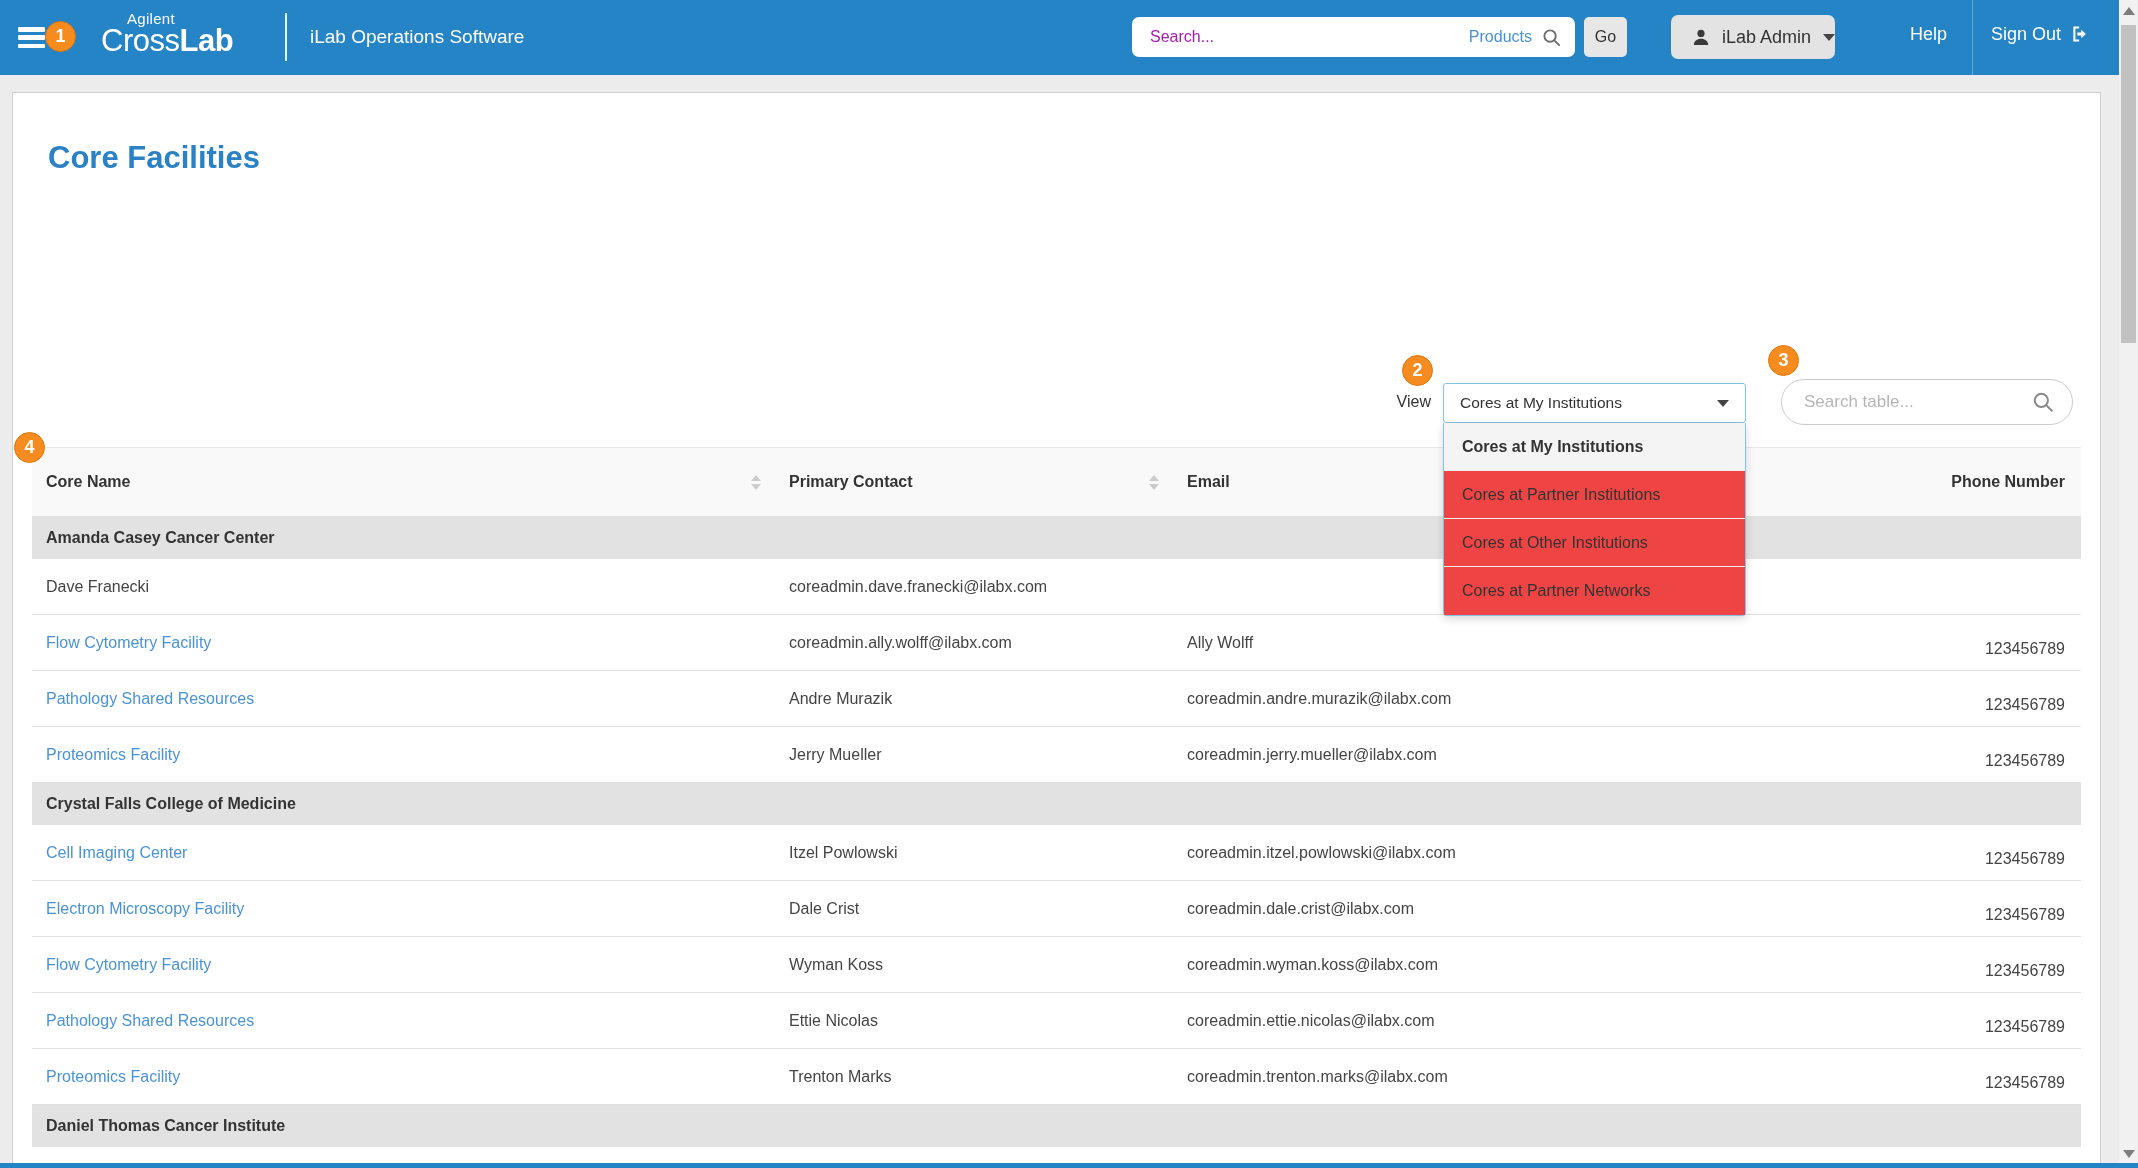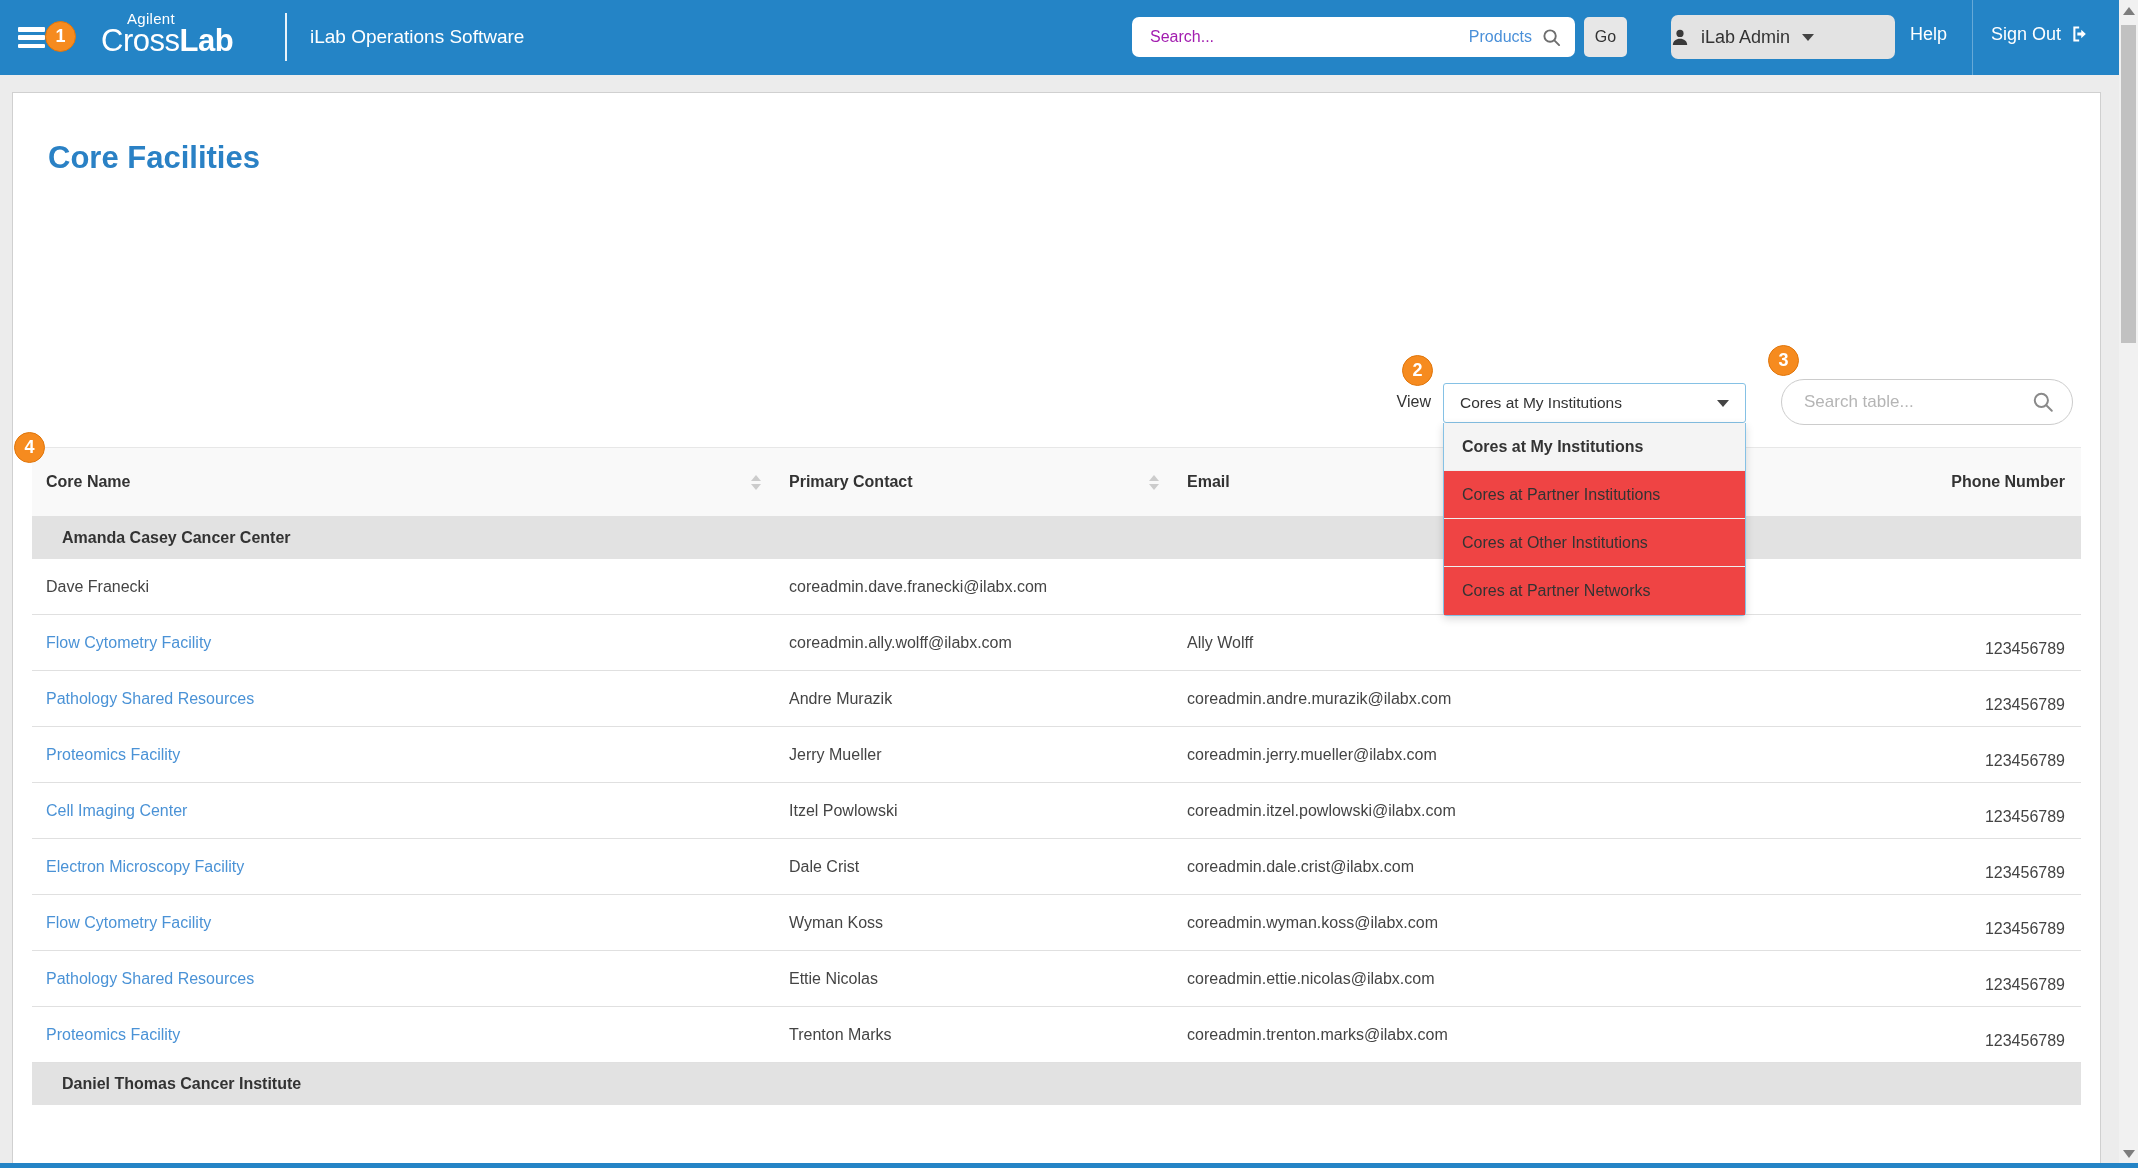--- a/index.html
+++ b/index.html
@@ -14,21 +14,21 @@
   .logo .agilent { position:absolute; left:26px; top:2px; font-size:15px; letter-spacing:.3px; }
   .logo .crosslab { position:absolute; left:0; top:15px; font-size:31px; letter-spacing:-0.5px; white-space:nowrap; }
   .logo .crosslab b { font-weight:700; }
   .nav-divider { position:absolute; left:285px; top:13px; width:2px; height:48px; background:rgba(255,255,255,.9); }
   .nav-divider2 { position:absolute; left:1972px; top:0; width:1px; height:75px; background:rgba(255,255,255,.3); }
   .app-title { position:absolute; left:310px; top:26px; color:#fff; font-size:19px; }
   .nav-search { position:absolute; left:1132px; top:17px; width:443px; height:40px; background:#fff; border-radius:7px; display:flex; align-items:center; padding:0 14px 0 18px; }
   .nav-search .ph { color:#a21caf; font-size:16px; flex:1; }
   .nav-search .scope { color:#4a90d9; font-size:16px; margin-right:10px; cursor:pointer; }
   .go-btn { position:absolute; left:1584px; top:17px; width:43px; height:40px; background:#e7e7e7; border:none; border-radius:5px; font-size:16px; color:#333; font-family:inherit; cursor:pointer; }
-  .admin-btn { position:absolute; left:1671px; top:15px; width:224px; height:44px; background:#e3e3e3; border-radius:7px; display:flex; align-items:center; justify-content:flex-start; gap:12px; cursor:pointer; }
+  .admin-btn { position:absolute; left:1671px; top:15px; width:164px; height:44px; background:#e3e3e3; border-radius:7px; display:flex; align-items:center; justify-content:flex-end; gap:12px; cursor:pointer; }
   .admin-btn .label { font-size:18px; color:#333; }
   .caret-down { width:0; height:0; border-left:6px solid transparent; border-right:6px solid transparent; border-top:7px solid #444; }
   .nav-link { position:absolute; top:24px; color:#fff; font-size:18px; cursor:pointer; text-decoration:none; }
   .help-link { left:1910px; }
   .signout-link { left:1991px; display:flex; align-items:flex-start; gap:9px; }
 
   
   .panel { position:absolute; left:12px; top:92px; width:2089px; height:1076px; background:#fff; border:1px solid #d0d0d0; z-index:1; }
   .page-title { position:absolute; left:48px; top:140px; font-size:31px; font-weight:700; color:#2a81c5; z-index:2; }
 
@@ -46,21 +46,21 @@
   
   .core-table { position:absolute; left:32px; top:447px; width:2049px; z-index:3; }
   .t-head { display:grid; grid-template-columns:743px 398px 560px 1fr; height:70px; background:#f9f9f9; border-top:1px solid #e7e7e7; border-bottom:1px solid #e2e2e2; }
   .t-head .hcell { display:flex; align-items:center; padding:0 14px; font-size:16px; font-weight:700; color:#333; cursor:pointer; }
   .t-head .hcell .htext { flex:1; }
   .t-head .hcell.right { justify-content:flex-end; padding-right:16px; }
   .sort-icon { display:flex; flex-direction:column; gap:3px; margin-left:8px; }
   .sort-icon i { display:block; width:0; height:0; border-left:5px solid transparent; border-right:5px solid transparent; }
   .sort-icon .up { border-bottom:6px solid #ccc; }
   .sort-icon .dn { border-top:6px solid #ccc; }
-  .t-group { height:42px; background:#e2e2e2; display:flex; align-items:center; padding:0 30px; font-size:16px; font-weight:600; color:#333; }
+  .t-group { height:42px; background:#e2e2e2; display:flex; align-items:center; padding:0 14px; font-size:16px; font-weight:600; color:#333; }
   .t-row { display:grid; grid-template-columns:743px 398px 560px 1fr; height:56px; border-bottom:1px solid #e0e0e0; background:#fff; }
   .t-row > div { display:flex; align-items:center; padding:0 14px; font-size:16px; color:#444; overflow:hidden; white-space:nowrap; }
   .t-row .phone { justify-content:flex-end; padding-right:16px;margin-top:13px; }
   .t-row a { color:#4a92d6; text-decoration:none; cursor:pointer; }
 
   
   .badge { position:absolute; width:31px; height:31px; border-radius:50%; background:#f68b1f; border:1px solid #e0760c; color:#fff; font-size:18px; font-weight:700; display:flex; align-items:center; justify-content:center; z-index:70; }
   .badge1 { left:45px; top:21px; }
   .badge2 { left:1402px; top:355px; }
   .badge3 { left:1768px; top:345px; }
@@ -198,20 +198,21 @@
         <div class="phone">123456789</div>
       </div>
       <div class="t-row">
         <div>
           <a>Proteomics Facility</a>
         </div>
         <div>Jerry Mueller</div>
         <div>coreadmin.jerry.mueller@ilabx.com</div>
         <div class="phone">123456789</div>
       </div>
+      <div class="t-group">Crystal Falls College of Medicine</div>
       <div class="t-row">
         <div>
           <a>Cell Imaging Center</a>
         </div>
         <div>Itzel Powlowski</div>
         <div>coreadmin.itzel.powlowski@ilabx.com</div>
         <div class="phone">123456789</div>
       </div>
       <div class="t-row">
         <div>

